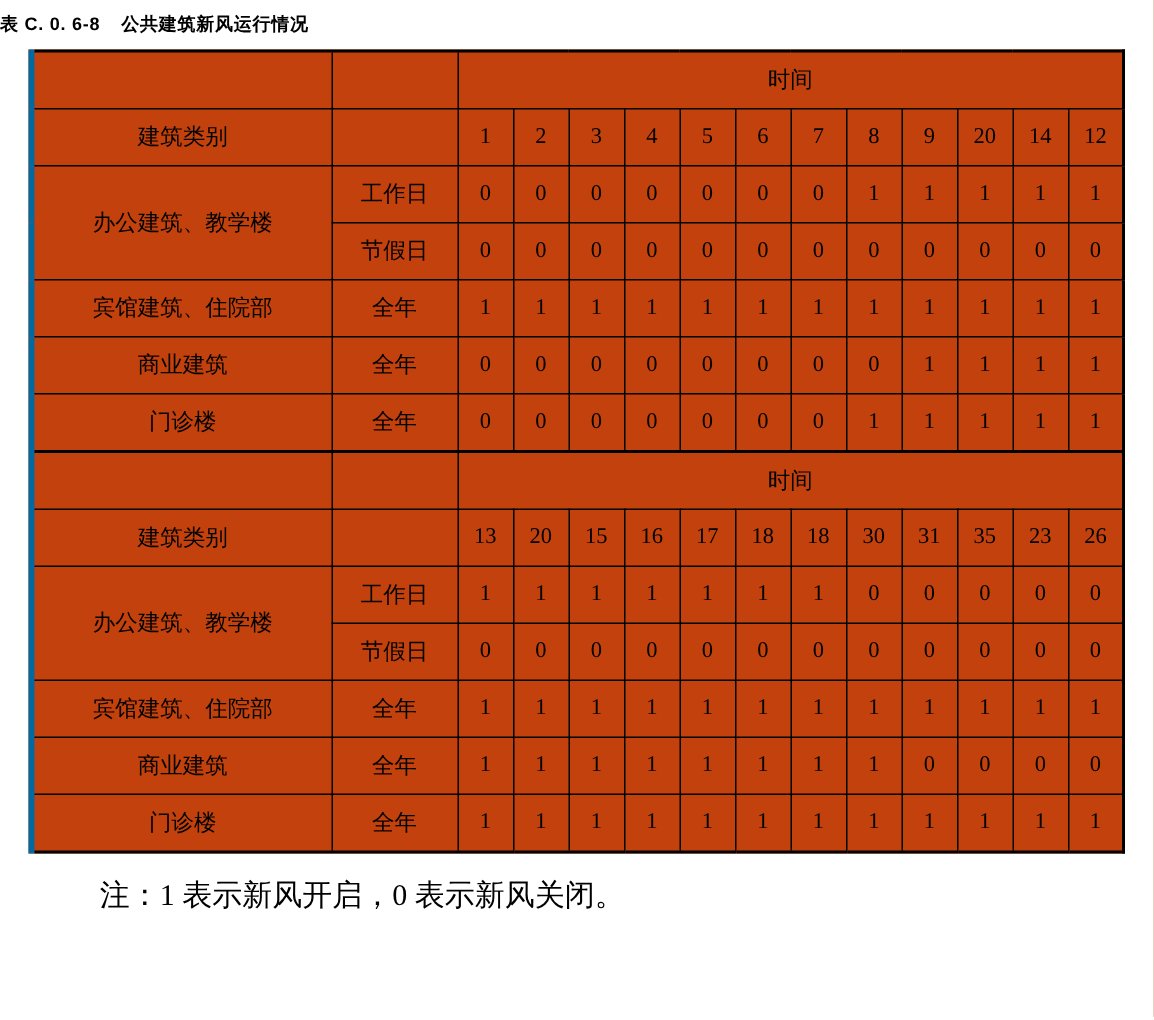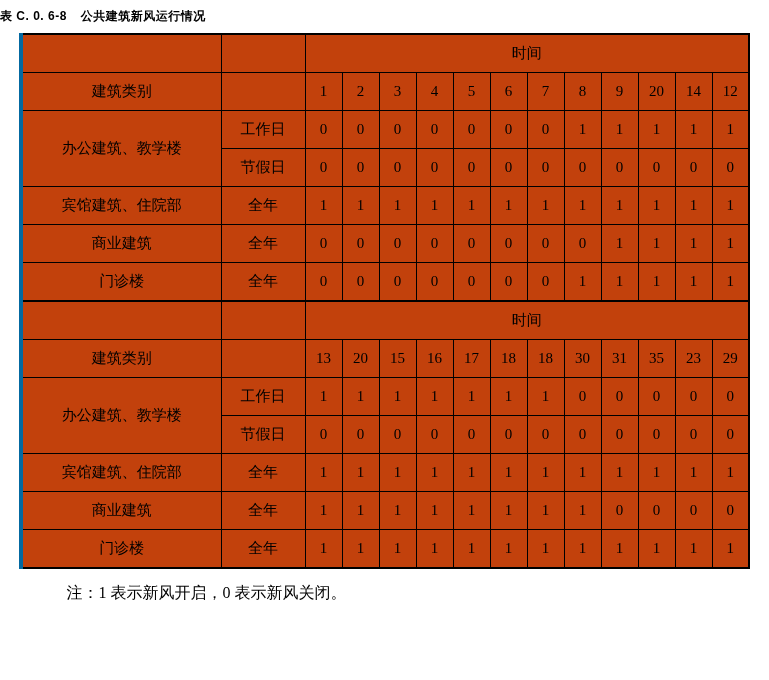--- a/index.html
+++ b/index.html
@@ -76,21 +76,21 @@
   .time-head {
     font-size: 16px;
   }
   .hourhdr {
     font-size: 15px;
   }
   .note {
     margin: 0 auto;
     width: 728px;
     padding-top: 14px;
-    font-size: 16px;
+    font-size: 20px;
     text-align: left;
     padding-left: 46px;
     box-sizing: border-box;
     font-family: "Liberation Serif", "DejaVu Serif", serif;
   }
 </style>
 </head>
 <body>
 
 <div class="page">
@@ -224,21 +224,21 @@
         <td class="hourhdr">20</td>
         <td class="hourhdr">15</td>
         <td class="hourhdr">16</td>
         <td class="hourhdr">17</td>
         <td class="hourhdr">18</td>
         <td class="hourhdr">18</td>
         <td class="hourhdr">30</td>
         <td class="hourhdr">31</td>
         <td class="hourhdr">35</td>
         <td class="hourhdr">23</td>
-        <td class="hourhdr outer-r">29</td>
+        <td class="hourhdr outer-r">26</td>
       </tr>
 
       <tr>
         <td class="cat-cell outer-l" rowspan="2">办公建筑、教学楼</td>
         <td class="sub-cell">工作日</td>
         <td>1</td>
         <td>1</td>
         <td>1</td>
         <td>1</td>
         <td>1</td>

